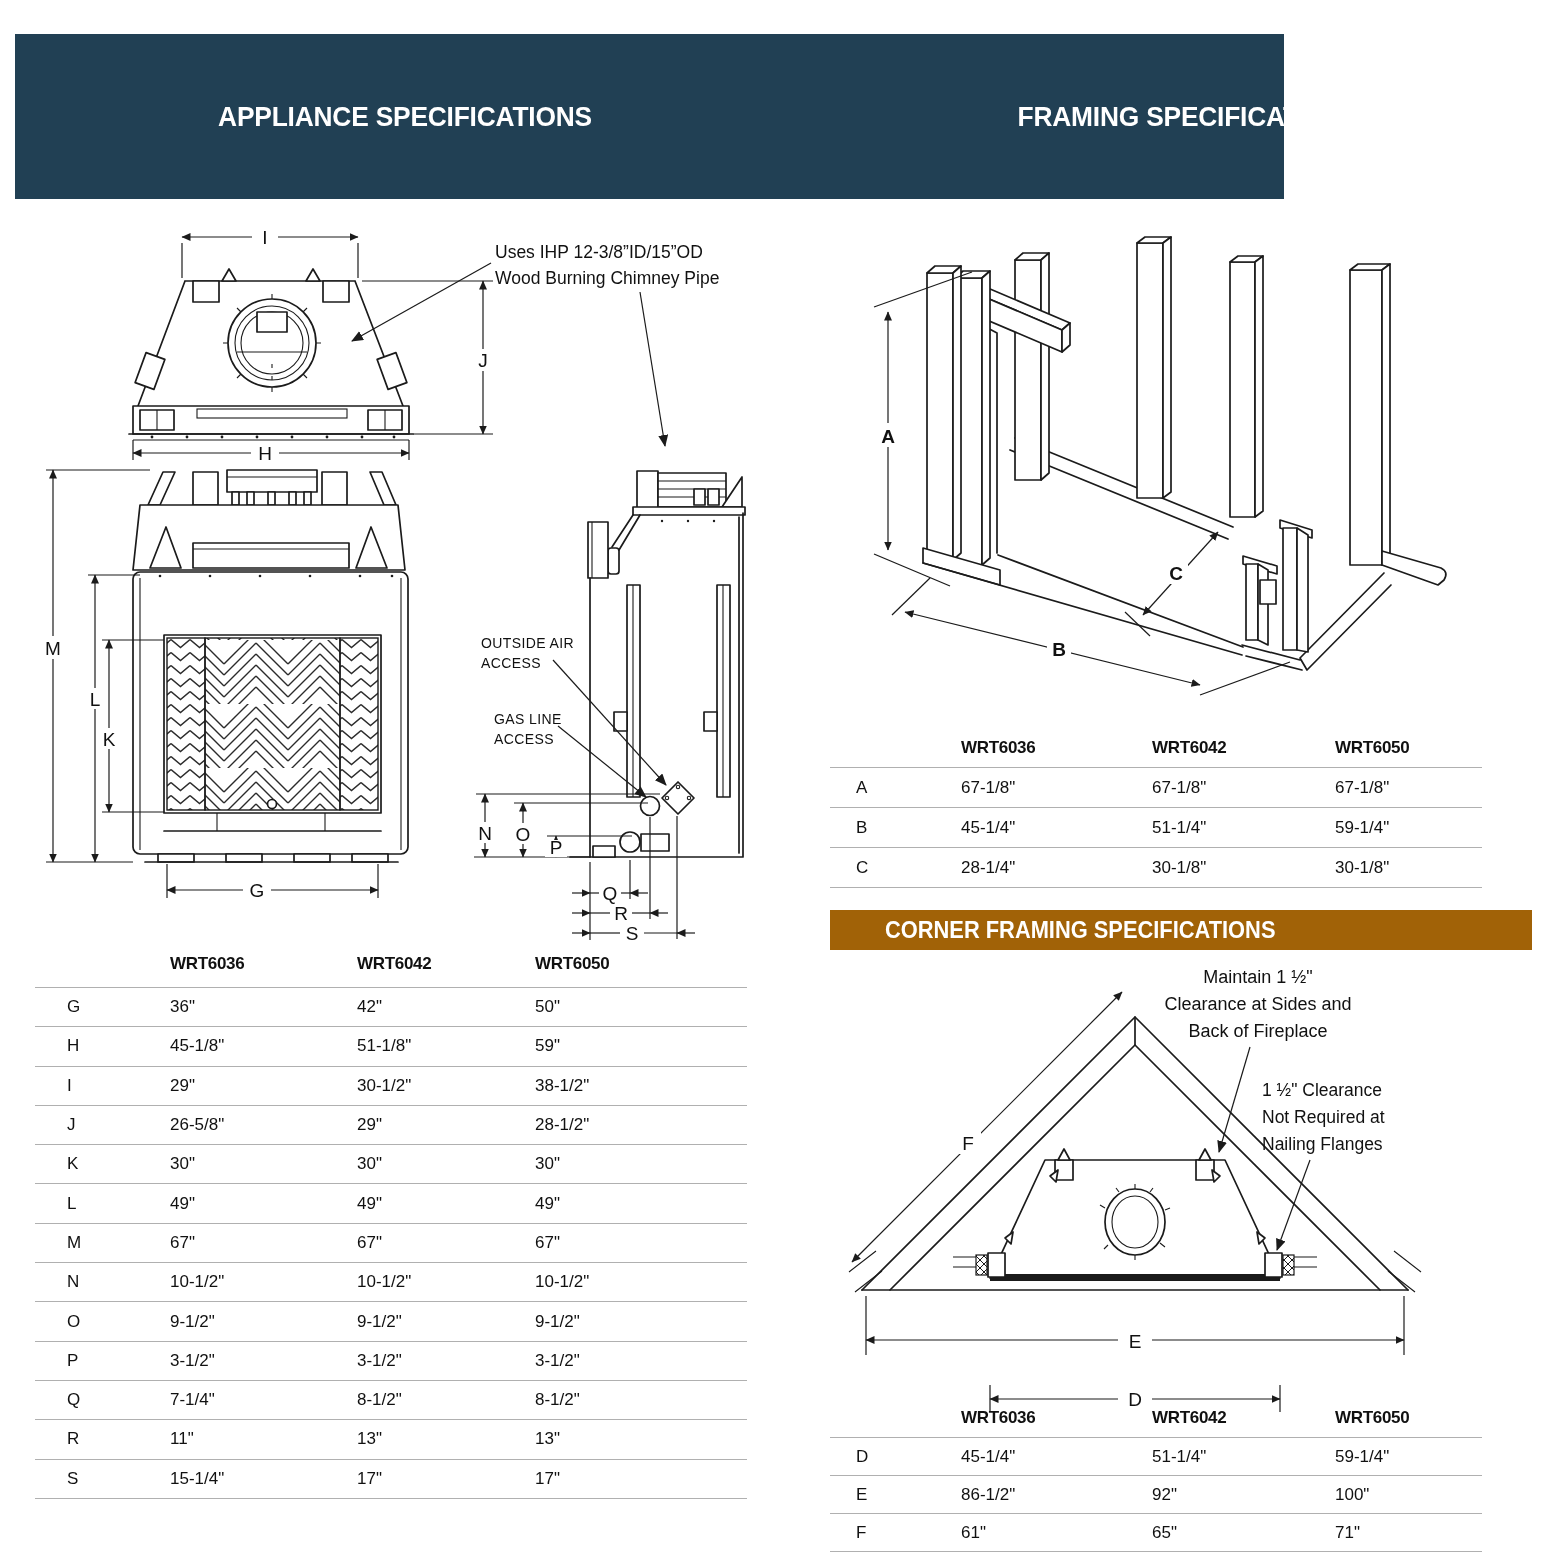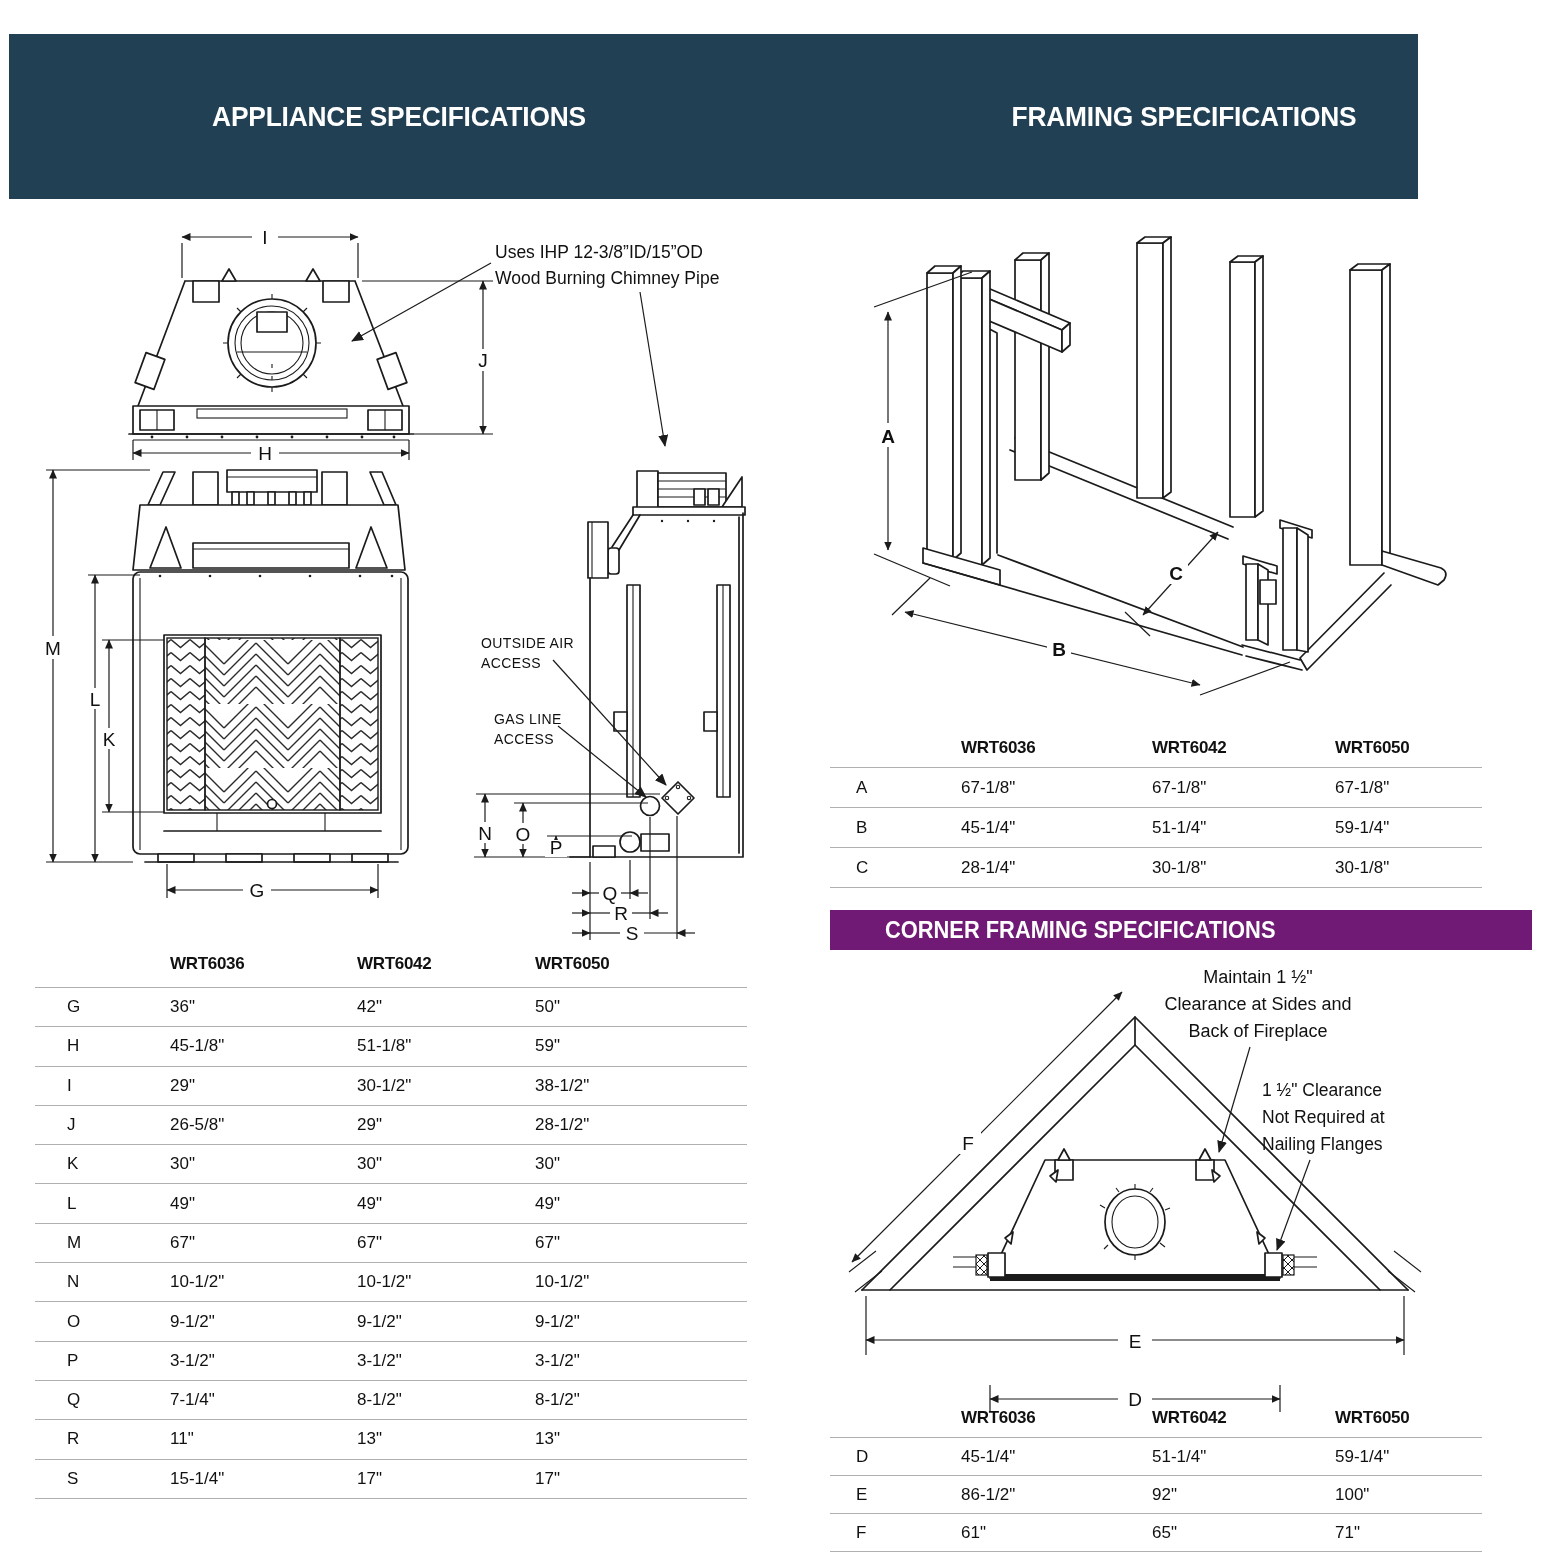--- a/index.html
+++ b/index.html
@@ -1,21 +1,21 @@
 <!DOCTYPE html>
 <html><head>
 <meta charset="utf-8">
 <style>
   html,body{margin:0;padding:0;background:#fff;}
   .page{position:relative;width:1566px;height:1566px;background:#fff;overflow:hidden;
         font-family:"Liberation Sans",sans-serif;color:#111;}
-  .topbar{position:absolute;left:9px;top:34px;width:1409px;height:165px;background:#214054;}
+  .topbar{position:absolute;left:15px;top:34px;width:1269px;height:165px;background:#214054;}
   .topbar .title{position:absolute;top:50%;transform:translate(-50%,-50%) scaleX(0.94);
         color:#fff;font-size:28px;font-weight:700;letter-spacing:-0.2px;white-space:nowrap;}
-  .cornerbar{position:absolute;left:830px;top:910px;width:702px;height:40px;background:#701a75;}
+  .cornerbar{position:absolute;left:830px;top:910px;width:702px;height:40px;background:#a16207;}
   .cornerbar .ctitle{display:inline-block;margin-left:55px;line-height:40px;color:#fff;
         font-size:23px;font-weight:700;transform:scaleX(0.95);transform-origin:left center;white-space:nowrap;}
   table.spec{position:absolute;border-collapse:collapse;table-layout:fixed;}
   table.spec td,table.spec th{font-size:17px;text-align:left;vertical-align:middle;
         padding:0 0 0 4px;border-bottom:1px solid #b0b0b0;white-space:nowrap;}
   table.spec th{font-size:17px;font-weight:700;letter-spacing:-0.3px;}
   table.spec td.lbl{padding-left:0;}
   #appl-table{left:35px;top:940px;width:712px;}
   #appl-table th{height:47px;}
   #appl-table td{height:38.3px;}

